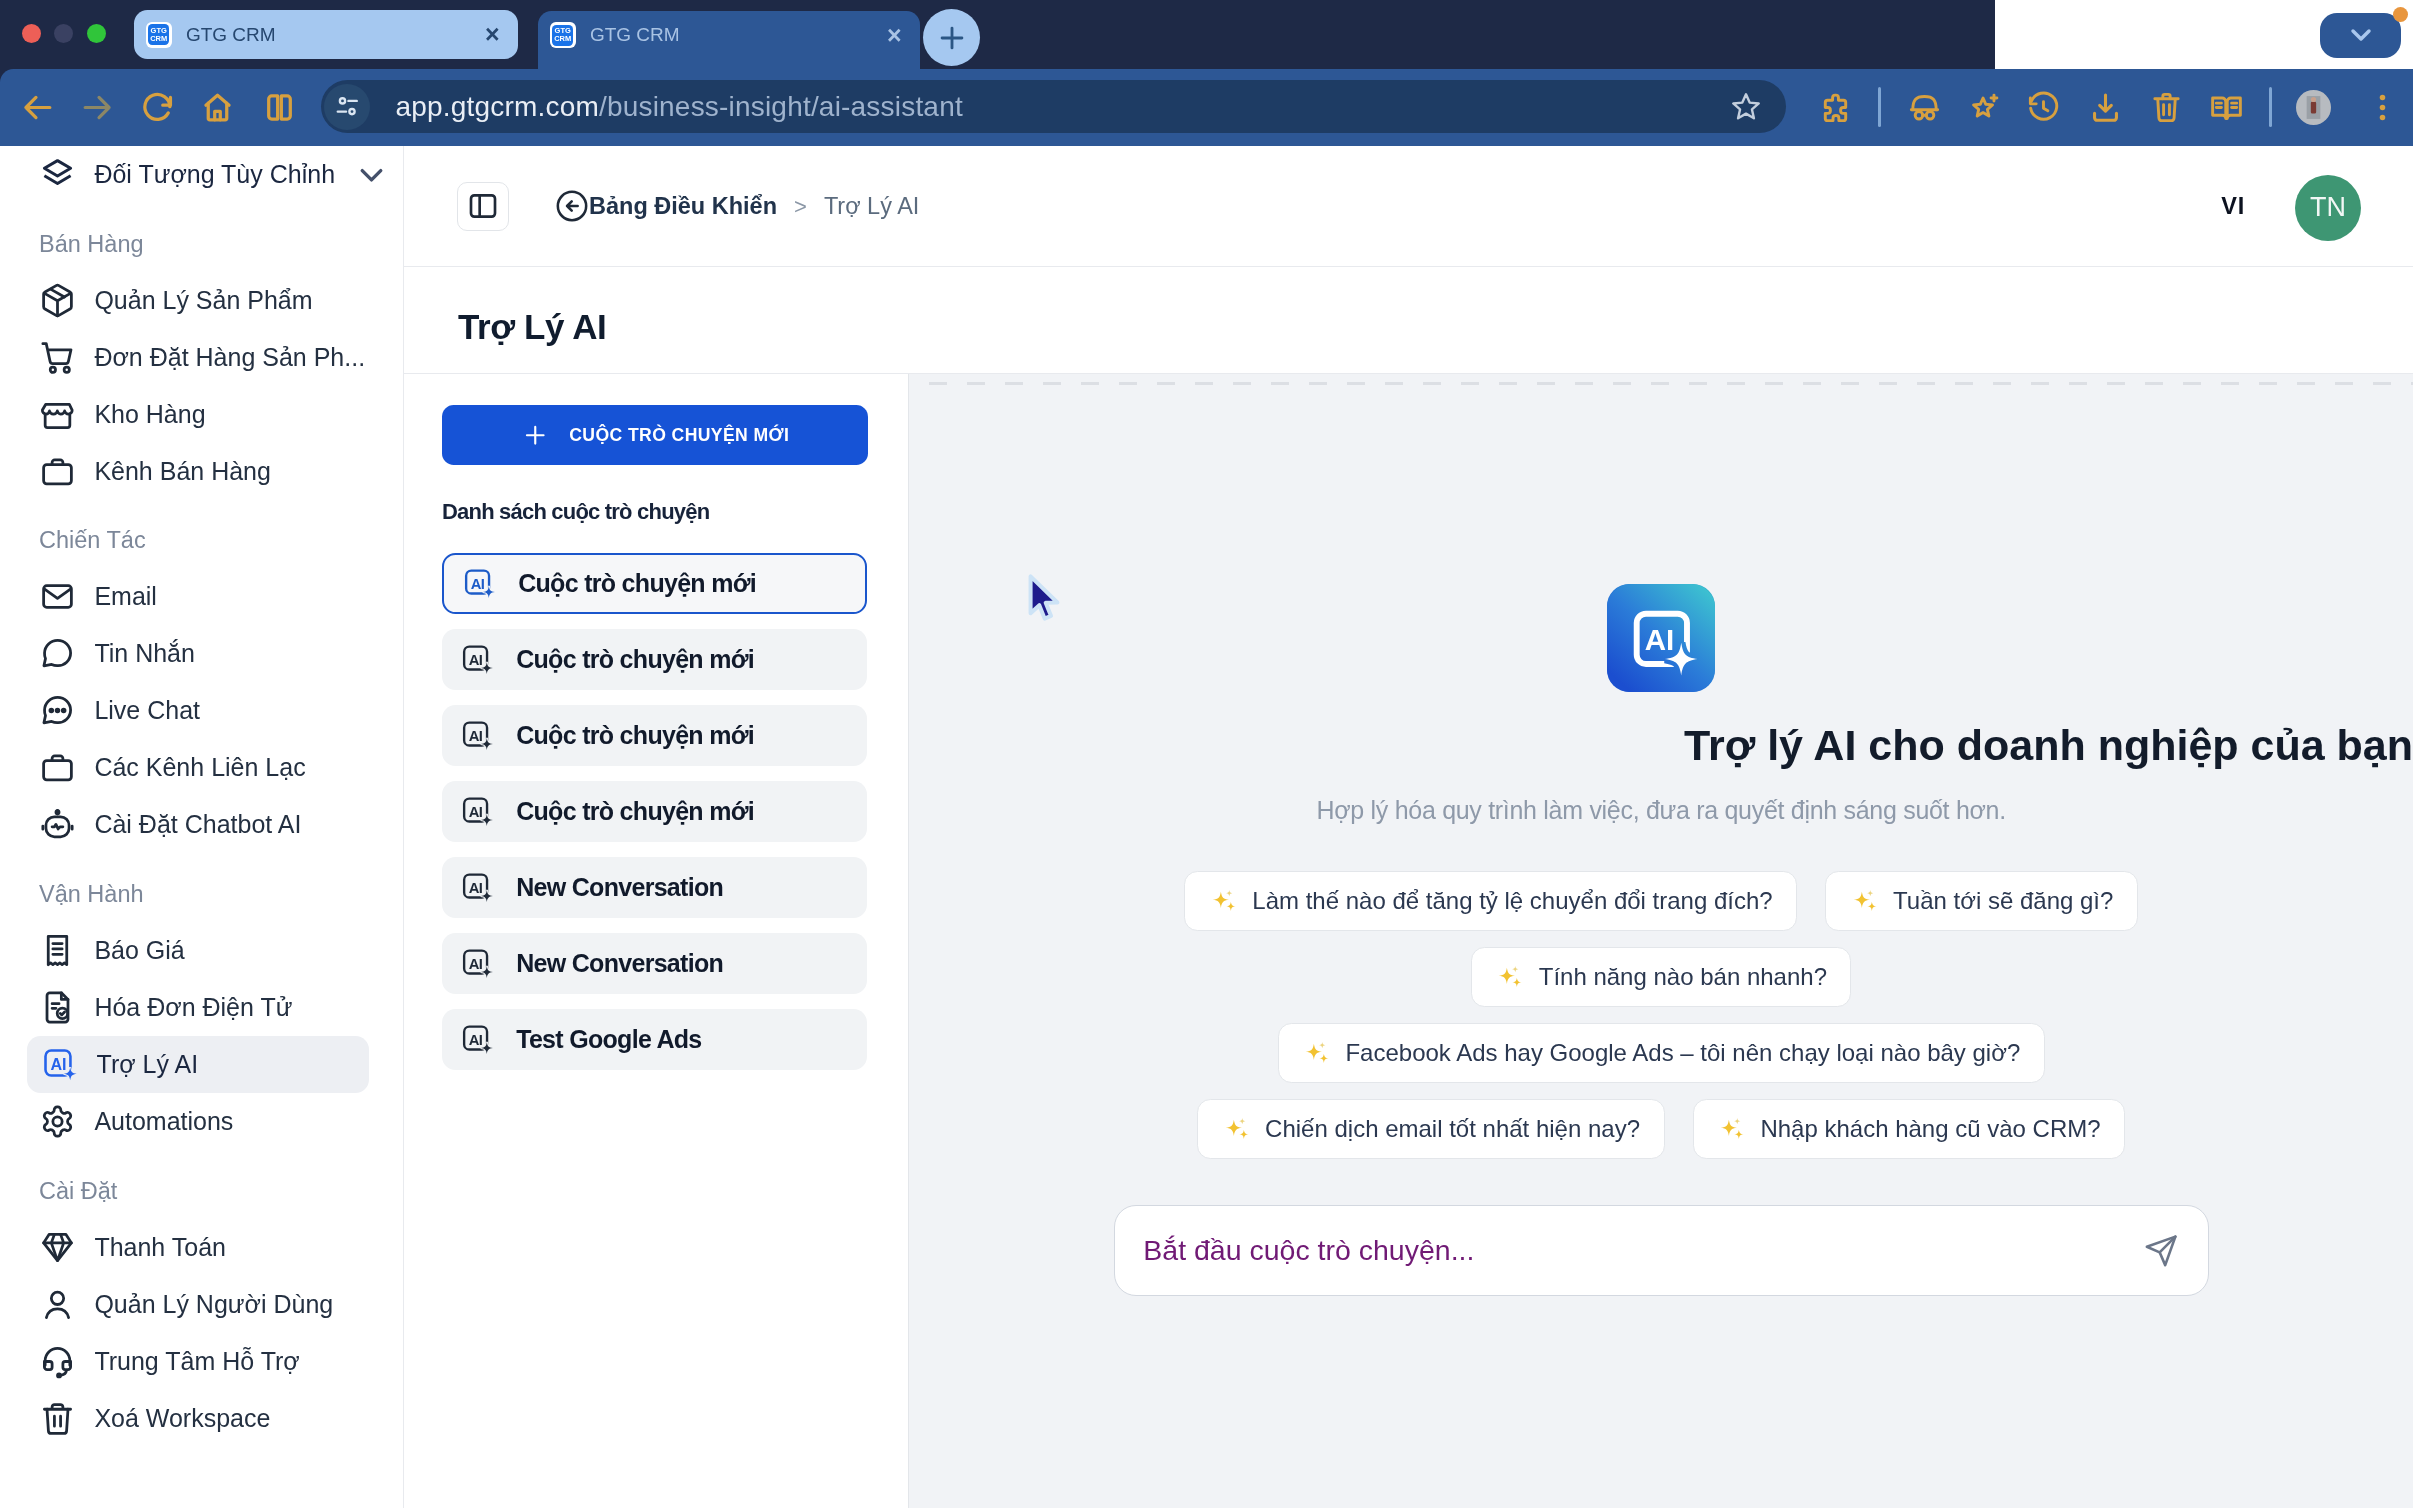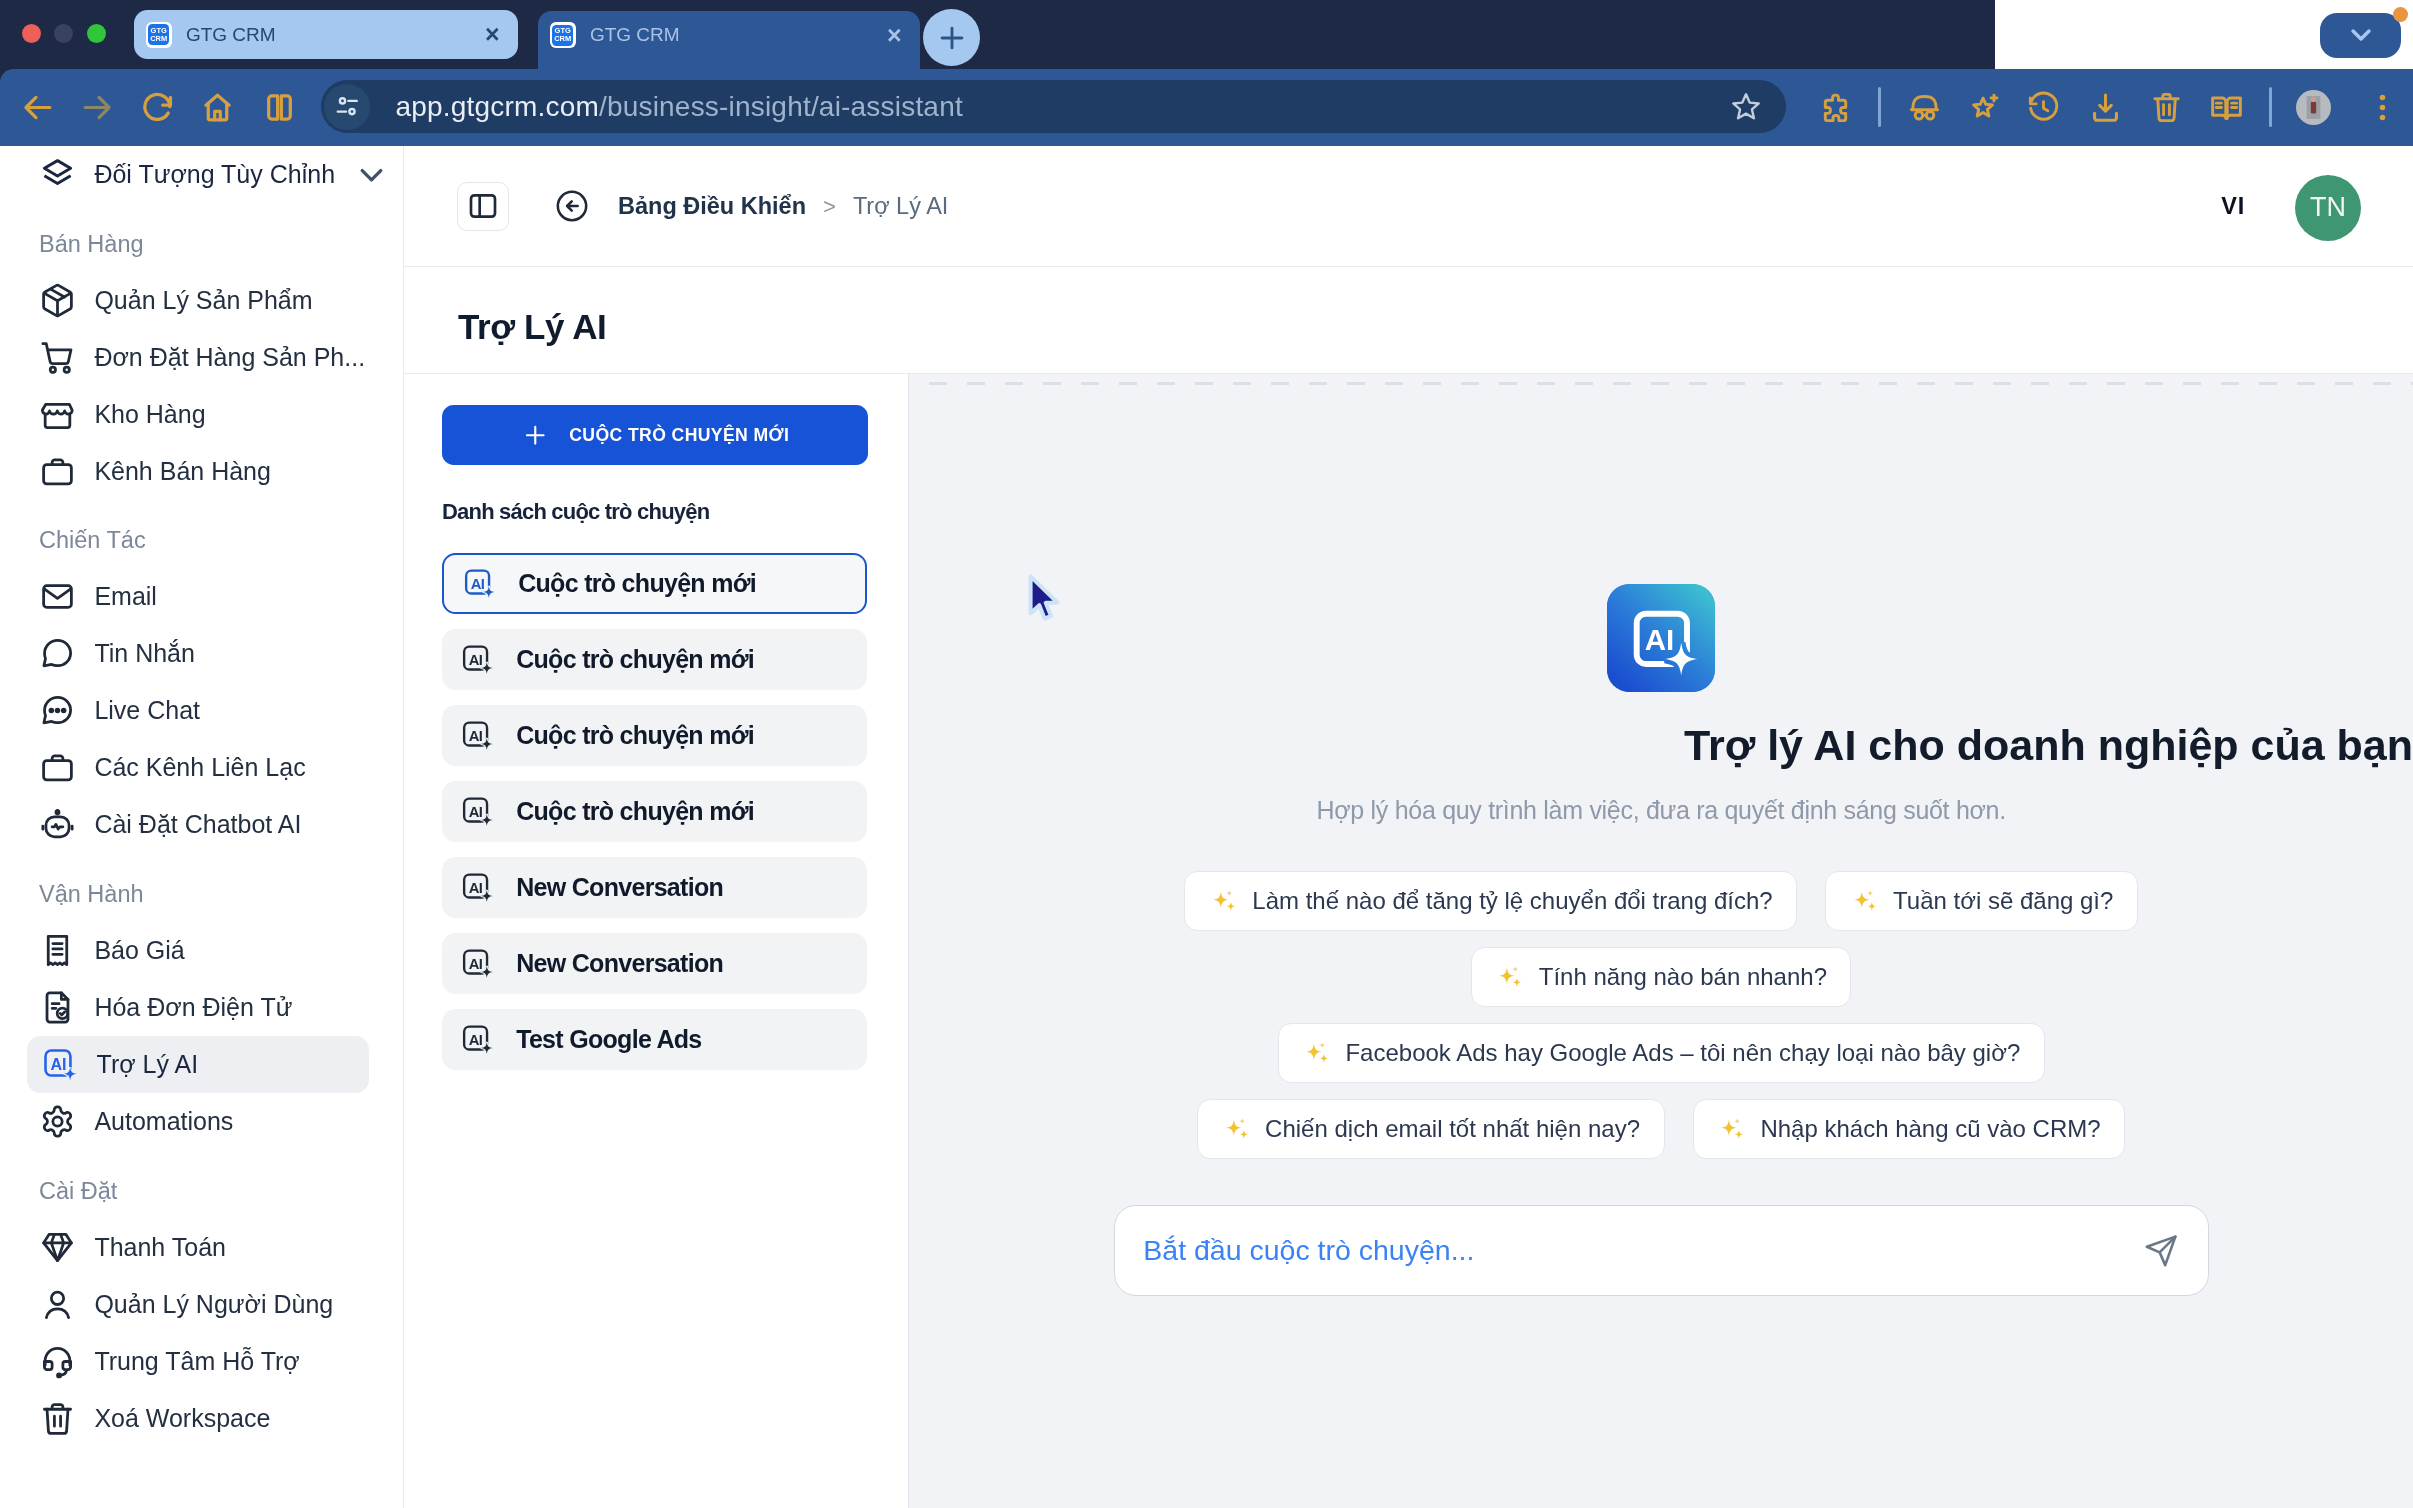--- a/index.html
+++ b/index.html
@@ -31,21 +31,21 @@
 .sidebar{width:404px;border-right:1.7px solid #e8eaee;flex:none;padding-top:0}
 .srow{display:flex;align-items:center;height:57px;padding-left:39px;gap:18.4px;font-size:25px;color:#243041;font-weight:400;white-space:nowrap}
 .srow svg{width:37px;height:37px;flex:none}
 .slabel{font-size:23.5px;color:#7c8799;margin:20px 0 6.7px;padding-left:39px;height:42px;display:flex;align-items:center}
 .srow.sel{background:#edeff3;border-radius:13.4px;margin:0 34px 0 27px;padding-left:14.2px}
 .chev{margin-left:auto;margin-right:38px}
 .main{flex:1;display:flex;flex-direction:column}
 .hdr{height:121px;border-bottom:1.7px solid #e8eaee;display:flex;align-items:center;position:relative}
 .togglebtn{width:52px;height:49px;border:1.7px solid #e2e5e9;border-radius:10px;margin-left:53px;display:flex;align-items:center;justify-content:center}
 .backc{width:34px;height:34px;margin-left:46px;flex:none}
-.bc{font-size:23.5px;margin-left:29px}
+.bc{font-size:23.5px;}
 .bc b{color:#21334b;font-weight:700}
 .bc .gt{color:#8b97a6;margin:0 17px;font-size:22px}
 .bc .cur{color:#5b6b7e}
 .vi{margin-left:auto;font-size:23.5px;font-weight:700;color:#0c1220;letter-spacing:0.8px}
 .avatar{width:66px;height:66px;border-radius:50%;background:#3e9673;color:#f2f7f5;font-size:27px;display:flex;align-items:center;justify-content:center;margin-left:50px;margin-right:52px;margin-top:3.4px}
 .titlebar{height:107px;border-bottom:1.7px solid #e8eaee;display:flex;align-items:center;font-size:35px;font-weight:700;color:#101c2e;padding-left:54px;padding-top:13.4px;letter-spacing:-0.4px}
 .content{flex:1;display:flex;min-height:0}
 .convcol{width:506px;flex:none;padding:31px 43px 0 38px;background:#fff}
 .newbtn{width:426px;height:60px;background:#1653d6;border-radius:11.7px;color:#fff;font-size:17.6px;font-weight:700;letter-spacing:0.4px;display:flex;align-items:center;justify-content:center;gap:20px}
 .newbtn svg{width:28.5px;height:28.5px}
@@ -56,21 +56,21 @@
 .chat{flex:1;background:#f1f3f6;position:relative;border-left:1.7px solid #e3e6ea;margin-left:-1.7px}
 .dash{position:absolute;top:8.4px;left:20px;right:0;height:2.5px;background:repeating-linear-gradient(90deg,#dcdfe4 0 18.4px,transparent 18.4px 38px)}
 .logo{position:absolute;top:210px;left:50%;transform:translateX(-50%);width:108px;height:108px;border-radius:22px;background:linear-gradient(225deg,#36b7c9 0%,#2579d8 48%,#1b50cd 100%)}
 .h1{position:absolute;top:347px;left:0;width:100%;text-align:right;font-size:43px;font-weight:700;color:#131c2b}
 .sub{position:absolute;top:422px;left:0;width:100%;text-align:center;font-size:25px;color:#8e99a9;letter-spacing:-0.3px}
 .chips{position:absolute;top:497px;left:0;width:100%;display:flex;flex-direction:column;gap:16px;align-items:center}
 .crow{display:flex;gap:28px;justify-content:center}
 .chip{height:60px;background:#fff;border:1.7px solid #e3e6ea;border-radius:13.4px;display:flex;align-items:center;padding:0 23.5px;gap:13.4px;font-size:24px;color:#2b3850}
 .chip svg{width:30px;height:30px;flex:none}
 .inputbox{position:absolute;top:831px;left:205px;width:1095px;height:91px;background:#fff;border:1.7px solid #d3d8e0;border-radius:22px;display:flex;align-items:center}
-.ph{font-size:28.5px;color:#3b82f6;margin-left:28px;flex:1}
+.ph{font-size:28.5px;color:#701a75;margin-left:28px;flex:1}
 .send{width:37px;height:37px;margin-right:28px}
 .cursor{position:absolute;left:118px;top:199px;z-index:50}
 </style></head>
 <body>
 <div class="browser">
   <div class="tl" style="left:22px;background:#ed5f57"></div>
   <div class="tl" style="left:54px;background:#3a4162"></div>
   <div class="tl" style="left:87px;background:#30c53a"></div>
   <div class="tab1">
       <div class="favicon">

